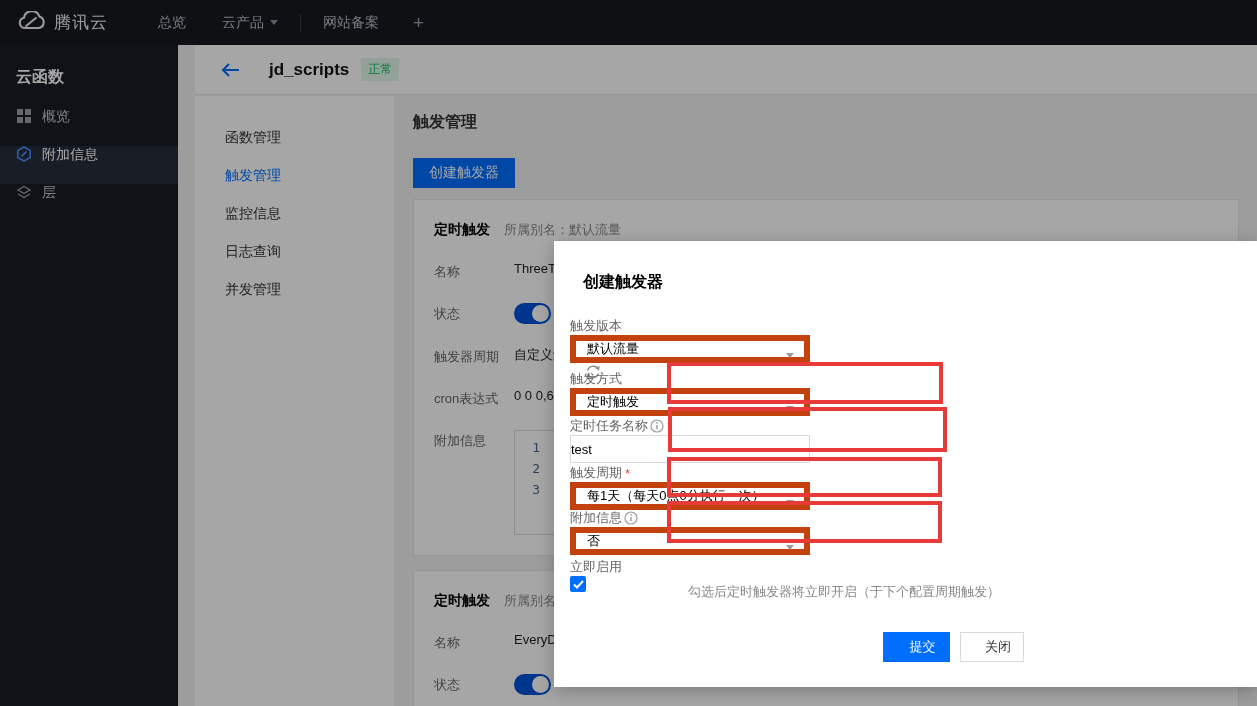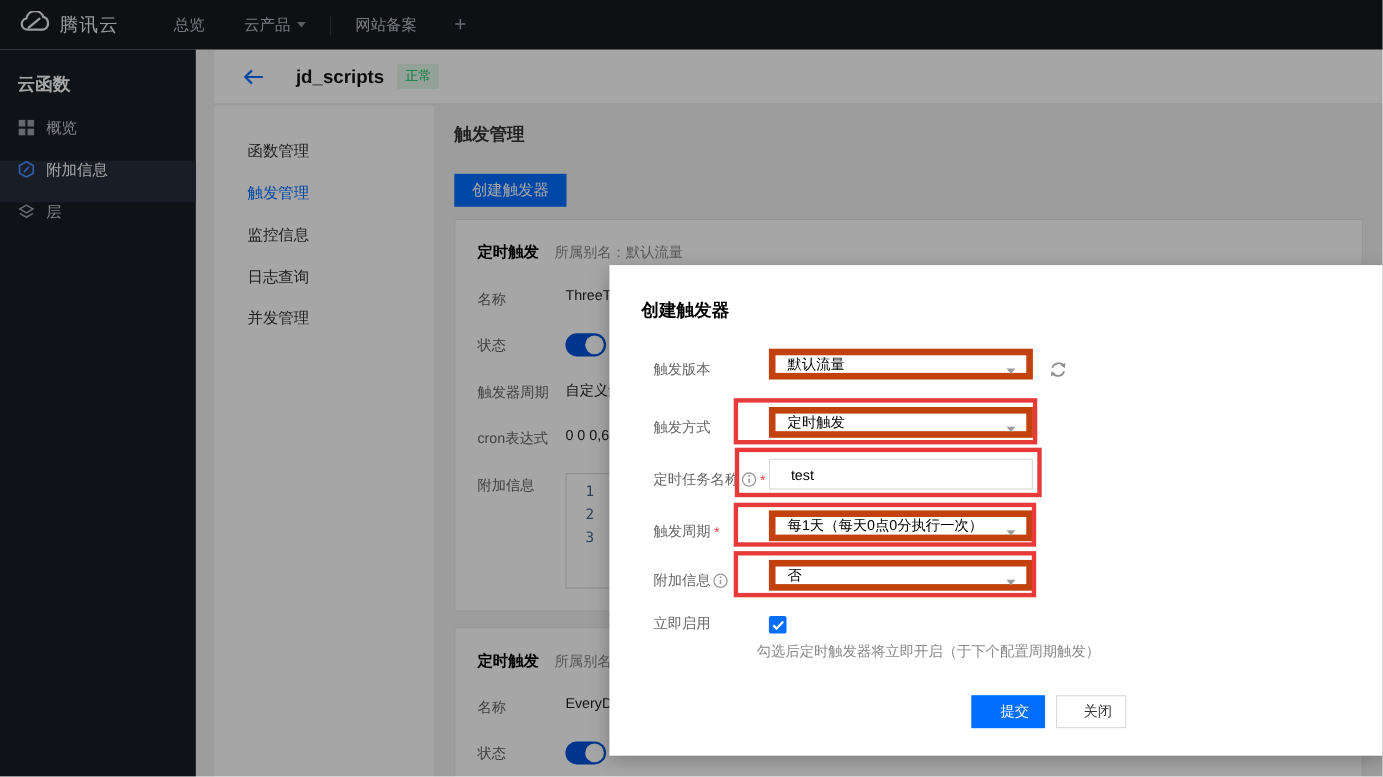--- a/index.html
+++ b/index.html
@@ -68,30 +68,30 @@
     font-size:13px; color:#47688c; text-align:right; padding-right:7px; line-height:21px; }
 
   
   .dim-overlay { position:absolute; inset:0; background:rgba(0,0,0,0.35); z-index:50; }
 
   
   .modal { position:absolute; left:554px; top:241px; width:703px; height:446px;
     background:#ffffff; box-shadow:0 4px 16px rgba(0,0,0,0.25); z-index:60; }
   .modal-title { position:absolute; left:29px; top:31px; font-size:16px;
     font-weight:bold; color:#000; }
-  .m-row { position:absolute; left:40px; display:flex; align-items:flex-end; }
+  .m-row { position:absolute; left:16px; display:flex; align-items:flex-start;flex-direction:column; }
   .m-label { width:105px; font-size:13px; color:#666; flex:none; display:flex;
     align-items:center; }
   .req { color:#e54545; margin-left:3px; font-size:13px; }
   .sel { position:relative; width:240px; height:28px; border:6px solid #c2410c;
     background:#fff; font-size:13px; color:#000; display:flex; align-items:center;
     padding:0 26px 0 11px; cursor:pointer; }
   .sel .caret-down { position:absolute; right:10px; top:12px; border-top-color:#9b9b9b; }
   .txt-input { width:240px; height:28px; border:1px solid #d9d9d9; font-size:13px;
-    color:#000; padding:0 19px; outline:none;
+    color:#000; padding:0 0; outline:none;
     font-family:"Liberation Sans","DejaVu Sans",sans-serif; }
   .refresh-btn { margin-left:14px; cursor:pointer; display:flex; align-items:center; }
   .checkbox { width:16px; height:16px; background:#006eff; border-radius:2px;
     display:flex; align-items:center; justify-content:center; cursor:pointer; }
   .hint { position:absolute; left:134px; top:342px; font-size:13px; color:#888; }
   .m-btn { position:absolute; height:30px; font-size:13px; cursor:pointer; border:none;padding-left:12px; }
   .btn-submit { left:329px; top:391px; width:67px; background:#006eff; color:#fff; }
   .btn-close { left:406px; top:391px; width:64px; background:#fff; color:#333;
     border:1px solid #d9d9d9; }
 

